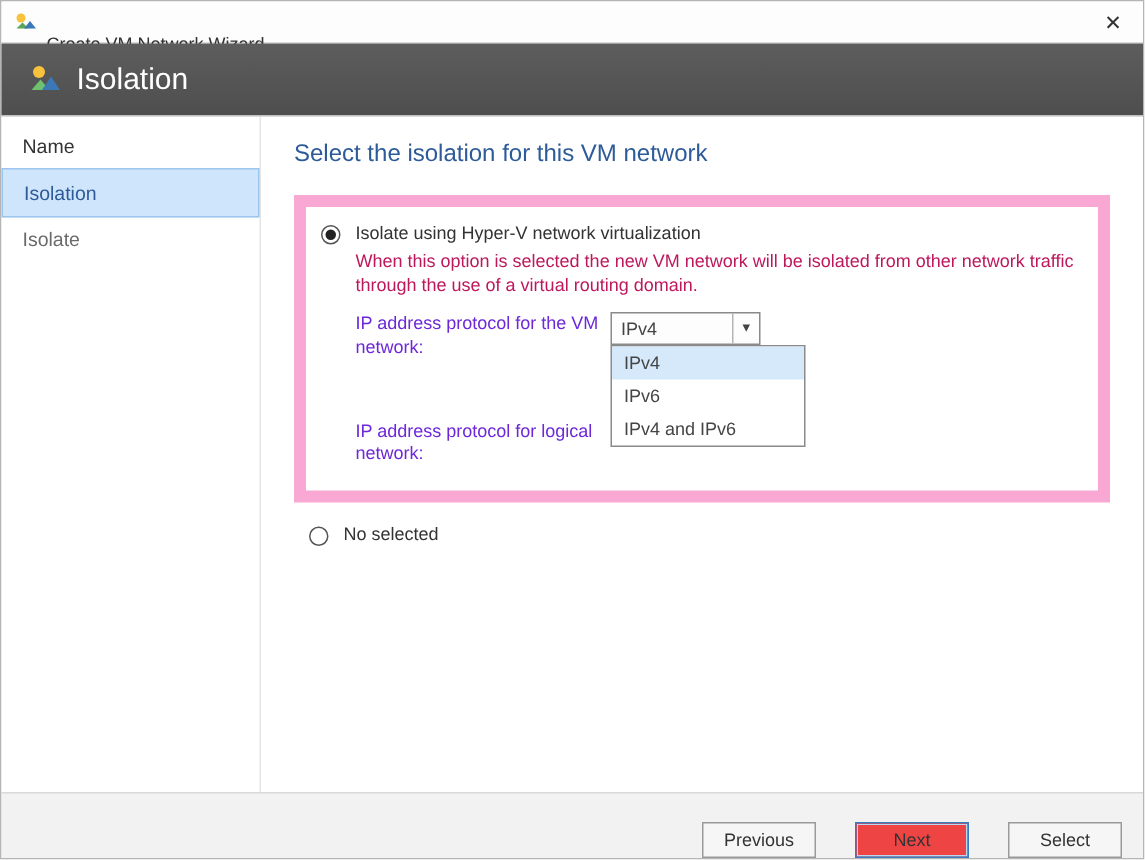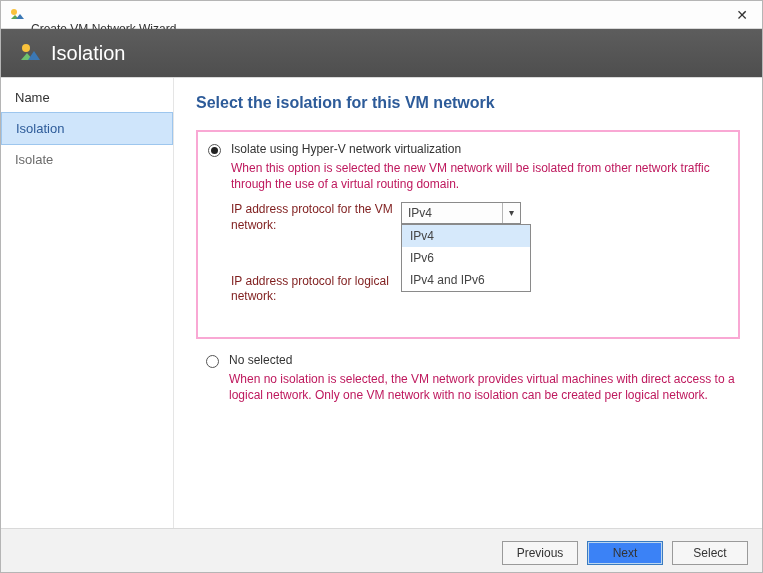--- a/index.html
+++ b/index.html
@@ -11,39 +11,39 @@
     .titlebar .close { width: 24px; text-align: center; font-size: 14px; color: #333; cursor: default; }
     .banner { height: 48px; background: linear-gradient(to bottom, #5d5d5d, #4e4e4e); display: flex; align-items: center; padding-left: 18px; color: #fff; }
     .banner .bicon { width: 22px; height: 22px; margin-right: 10px; }
     .banner .btitle { font-size: 20px; font-weight: 400; }
     .body { flex: 1; display: flex; border-top: 1px solid #d9d9d9; min-height: 0; }
     .sidebar { width: 173px; border-right: 1px solid #e5e5e5; padding-top: 4px; background: #fff; }
     .sidebar .s-item { padding: 8px 14px; font-size: 13px; color: #6b6b6b; cursor: default; }
     .sidebar .s-item.current { background: #cfe5fb; border: 1px solid #9dc6ee; color: #2d5b99; margin: -1px 0; }
     .sidebar .s-name { color: #333; }
     .main { flex: 1; padding: 16px 22px 10px 22px; overflow: hidden; }
-    .main h2 { font-size: 16px; font-weight: 700; color: #2d5b99; margin: 0 0 18px 0; }
-    .hlbox { border: 2px solid #f9a8d4; padding: 10px 10px 28px 10px; margin-bottom: 14px; }
+    .main h2 { font-size: 16px; font-weight: 400; color: #2d5b99; margin: 0 0 18px 0; }
+    .hlbox { border: 8px solid #f9a8d4; padding: 10px 10px 12px 10px; margin-bottom: 14px; }
     .optrow { display: flex; align-items: flex-start; }
     .radio { width: 13px; height: 13px; border: 1px solid #555; border-radius: 50%; margin-top: 2px; margin-right: 10px; position: relative; flex-shrink: 0; background: #fff; }
     .radio.checked::after { content: ""; position: absolute; top: 2px; left: 2px; width: 7px; height: 7px; border-radius: 50%; background: #222; }
     .optbody { flex: 1; color: #555; }
     .optlabel { color: #333; margin-bottom: 4px; }
     .optdesc { color: #be185d; margin-bottom: 10px; line-height: 1.35; }
     .fieldrow { display: flex; margin-bottom: 4px; }
-    .fieldlabel { width: 170px; line-height: 1.3; color: #7f1d1d; }
-    .ddwrap { position: relative; width: 120px; }
+    .fieldlabel { width: 170px; line-height: 1.3; color: #6d28d9; }
+    .ddwrap { position: relative; width: 100px; }
     .dd { width: 100%; height: 22px; border: 1px solid #8a8a8a; background: #fdfdfd; display: flex; align-items: center; padding-left: 6px; font-size: 12px; color: #444; }
     .dd .chev { margin-left: auto; width: 18px; text-align: center; border-left: 1px solid #b5b5b5; font-size: 10px; color: #444; line-height: 20px; }
     .ddlist { position: absolute; top: 22px; left: 0; width: 130px; border: 1px solid #8a8a8a; background: #fff; z-index: 2; }
     .ddlist .dditem { padding: 4px 8px; font-size: 12px; color: #444; }
     .ddlist .dditem.sel { background: #d6e9fb; }
-    .footer { height: 44px; border-top: 1px solid #d9d9d9; display: flex; align-items: flex-start; justify-content: flex-end; padding: 12px 14px; gap: 9px; background: #f2f2f2; }
+    .footer { height: 44px; border-top: 1px solid #d9d9d9; display: flex; align-items: flex-end; justify-content: flex-end; padding: 0 14px; gap: 26px; background: #f2f2f2; }
     .btn { min-width: 76px; height: 24px; border: 1px solid #9a9a9a; background: #f6f6f6; font-size: 12px; color: #333; display: inline-flex; align-items: center; justify-content: center; cursor: default; }
-    .btn.primary { border: 1px solid #3a7bbf; background: #3b82f6; box-shadow: 0 0 0 1px #bcd6ef inset; }
+    .btn.primary { border: 1px solid #3a7bbf; background: #ef4444; box-shadow: 0 0 0 1px #bcd6ef inset; }
   </style>
 </head>
 <body>
 
 <div class="window">
 
   <div class="titlebar">
     <span class="ticon">
       <svg viewBox="0 0 16 16" width="16" height="16">
         <circle cx="5" cy="5" r="3" fill="#f9c23c"></circle>
@@ -103,21 +103,20 @@
               <div class="fieldlabel">IP address protocol for logical network:</div>
             </div>
           </div>
         </div>
       </div>
 
       <div class="optrow" style="padding-left:10px;">
         <span class="radio"></span>
         <div class="optbody">
           <div class="optlabel">No selected</div>
-          <div class="optdesc">When no isolation is selected, the VM network provides virtual machines with direct access to a logical network. Only one VM network with no isolation can be created per logical network.</div>
         </div>
       </div>
 
     </div>
   </div>
 
   <div class="footer">
     <div class="btn">Previous</div>
     <div class="btn primary">Next</div>
     <div class="btn">Select</div>

